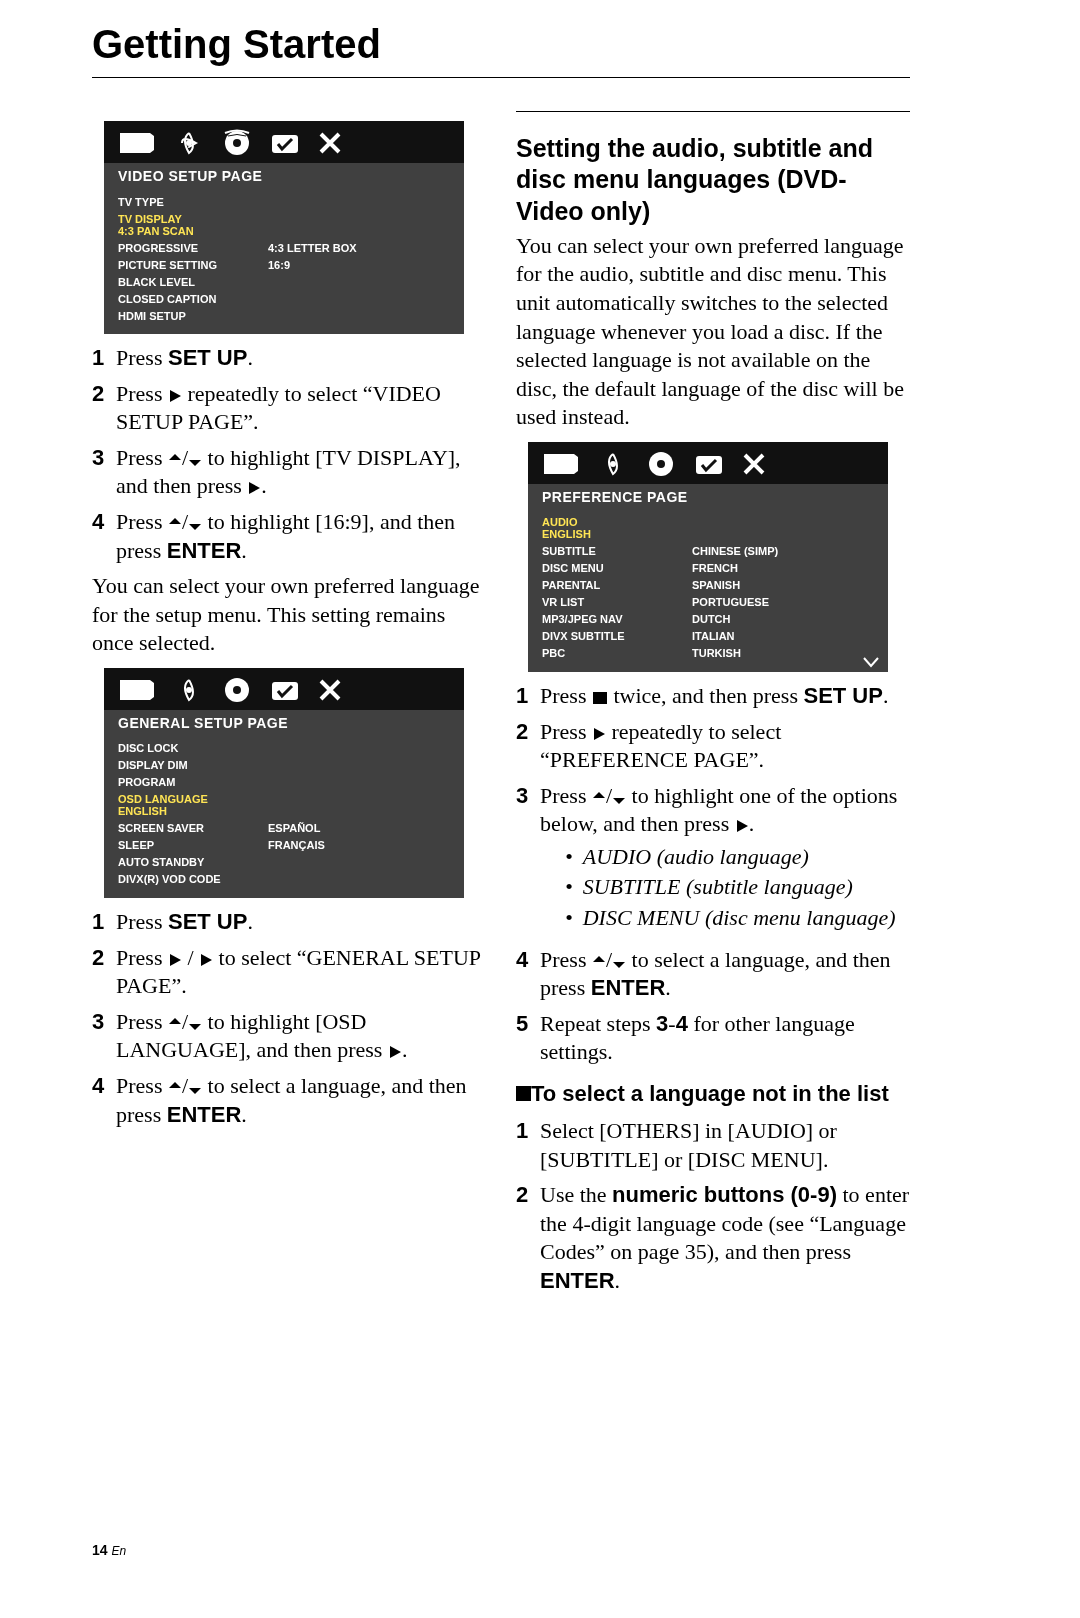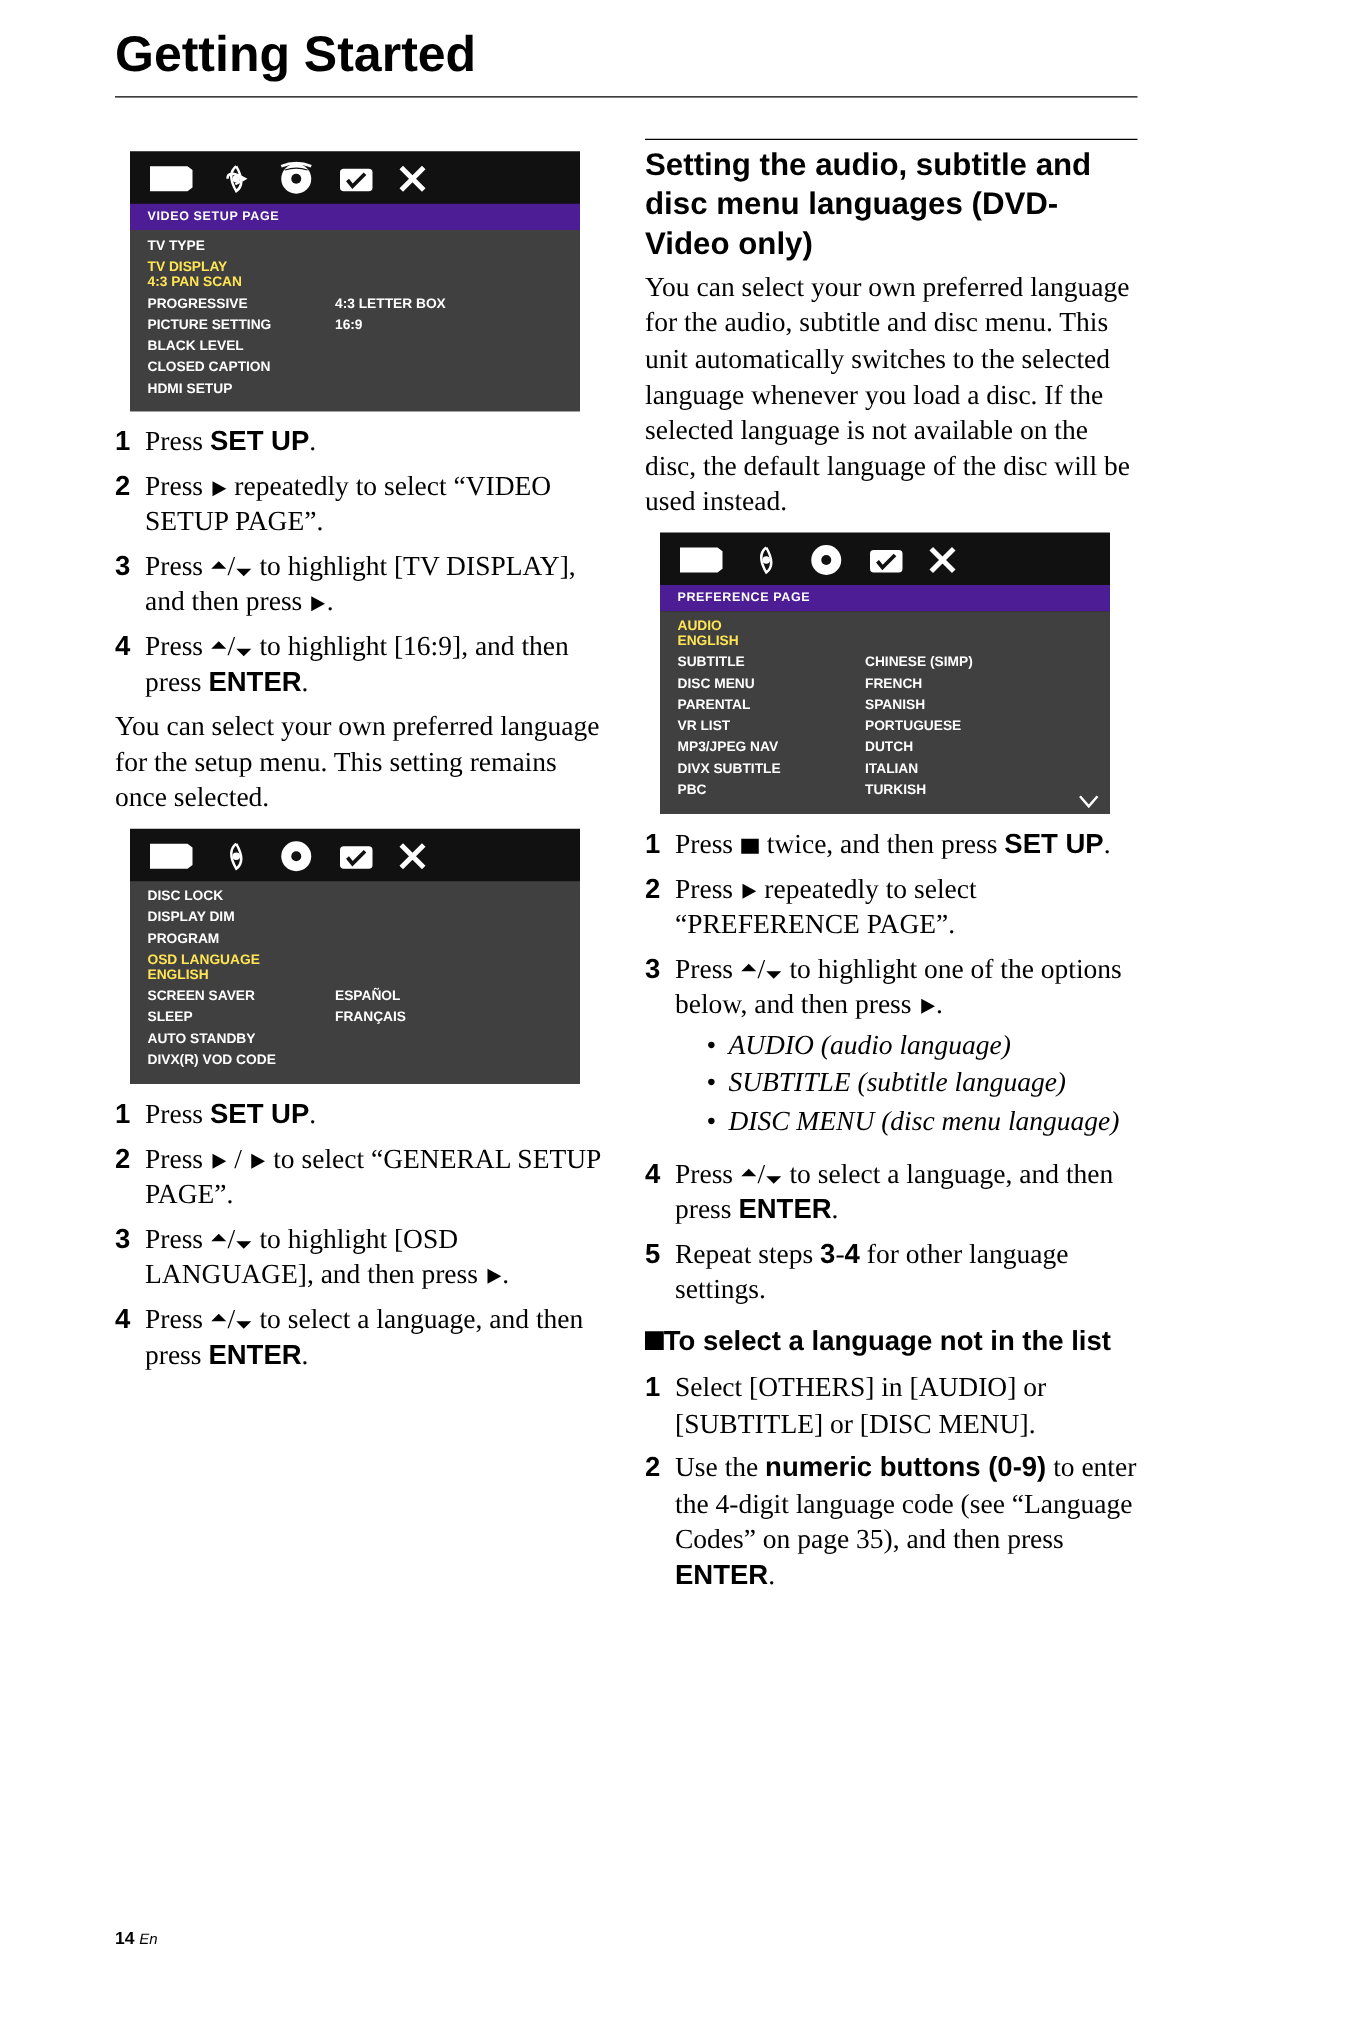--- a/index.html
+++ b/index.html
@@ -45,22 +45,22 @@
     color: #fff;
   }
   .osd-icons {
     display: flex;
     gap: 18px;
     padding: 8px 10px 6px 14px;
     align-items: center;
   }
   .osd-icons svg { flex-shrink: 0; }
   .osd-header {
-    background: #4c1d95;
-    font-size: 10px;
+    background: #404040;
+    font-size: 14px;
     font-weight: bold;
     letter-spacing: 0.5px;
     padding: 5px 10px 5px 14px;
   }
   .osd-body {
     padding: 4px 10px 10px 14px;
     background: #404040;
     position: relative;
   }
   .osd-row {
@@ -263,20 +263,21 @@
               <circle cx="15" cy="14" r="4" fill="#111"></circle>
             </svg>
           <svg width="30" height="24">
               <rect x="2" y="4" width="26" height="18" rx="3" fill="#fff"></rect>
               <path d="M8 13 l4 5 l10 -10" stroke="#111" stroke-width="3" fill="none"></path>
             </svg>
           <svg width="24" height="24">
               <path d="M3 3 L21 21 M21 3 L3 21" stroke="#fff" stroke-width="4"></path>
             </svg>
         </div>
+        <div class="osd-header">GENERAL SETUP PAGE</div>
         <div class="osd-body" id="osd2-body">
             <div class="osd-row">
               <span class="lab">DISC LOCK</span>
               <span class="val"></span>
             </div>
             <div class="osd-row">
               <span class="lab">DISPLAY DIM</span>
               <span class="val"></span>
             </div>
             <div class="osd-row">
@@ -334,21 +335,21 @@
             <span class="txt">Press <svg class="glyph" width="14" height="14">
                 <path d="M7 1 L13 7 L1 7 Z" fill="#000"></path>
               </svg>/<svg class="glyph" width="14" height="14">
                 <path d="M1 7 L13 7 L7 13 Z" fill="#000"></path>
               </svg> to select a language, and then press <span class="bold">ENTER</span>.</span>
           </li>
         </ol>
     </div>
 
     <div class="col col-right">
-      <div class="subhead" style="border-top:none;padding-top:0;margin-top:0">Setting the audio, subtitle and disc menu languages (DVD-Video only)</div>
+      <div class="subhead" style="border-top:none;padding-top:0;margin-top:16px">Setting the audio, subtitle and disc menu languages (DVD-Video only)</div>
       <p class="para">You can select your own preferred language for the audio, subtitle and disc menu. This unit automatically switches to the selected language whenever you load a disc. If the selected language is not available on the disc, the default language of the disc will be used instead.</p>
 
       <div class="osd-box">
         <div class="osd-icons">
           <svg width="38" height="24">
               <path d="M2 2 h30 l4 3 v14 l-4 3 h-30 z M6 6 h26 v12 h-26 z" fill="#fff"></path>
             </svg>
           <svg width="30" height="24">
               <path d="M15 2 q-8 6 0 20 q8 -6 0 -20" fill="none" stroke="#fff" stroke-width="2"></path>
               <circle cx="15" cy="12" r="3" fill="#fff"></circle>

